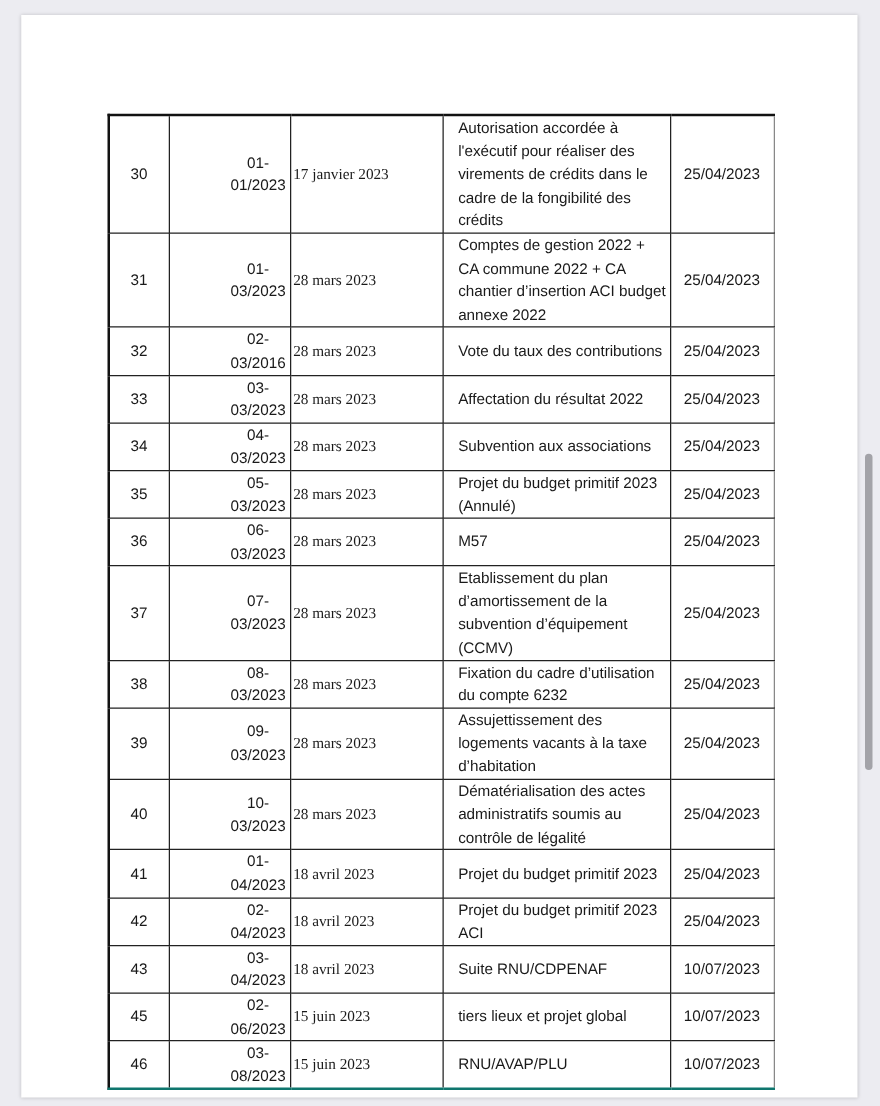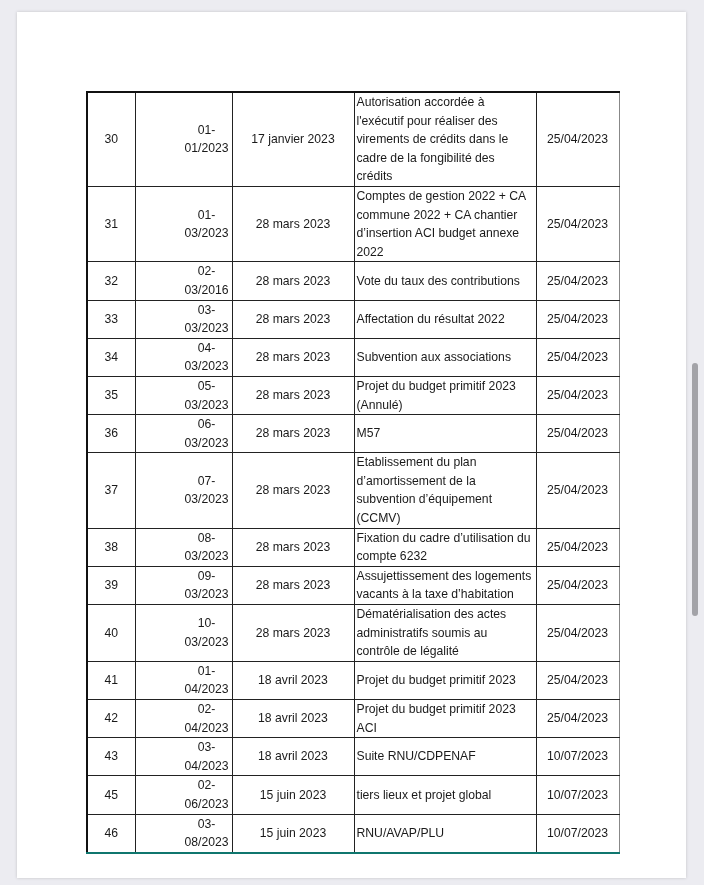--- a/index.html
+++ b/index.html
@@ -38,22 +38,22 @@
       table-layout: fixed;
     }
     .doc-table td {
       border: 1px solid #222;
       padding: 0 2px;
       line-height: 18.6px;
       vertical-align: middle;
     }
     .doc-table td.c-num { text-align: center; border-left: 2px solid #111; }
     .doc-table td.c-ref { text-align: center; padding-left: 48px; }
-    .doc-table td.c-date { text-align: center; }
-    .doc-table td.c-obj { text-align: left; padding-left: 2px; }
+    .doc-table td.c-date { text-align: left; font-family: Liberation Serif, serif; }
+    .doc-table td.c-obj { text-align: left; padding-left: 12px; }
     .doc-table td.c-trans { text-align: center; border-right: 1px solid #888; }
     .doc-table tr.first td { border-top: 2px solid #111; }
     .doc-table tr.last td { border-bottom: 2px solid #0f766e; }
     .doc-table tr.single td { height: 22px; margin-top: 19px; }
     .scrollbar-thumb {
       position: absolute;
       left: 692px;
       top: 363px;
       width: 6px;
       height: 253px;

